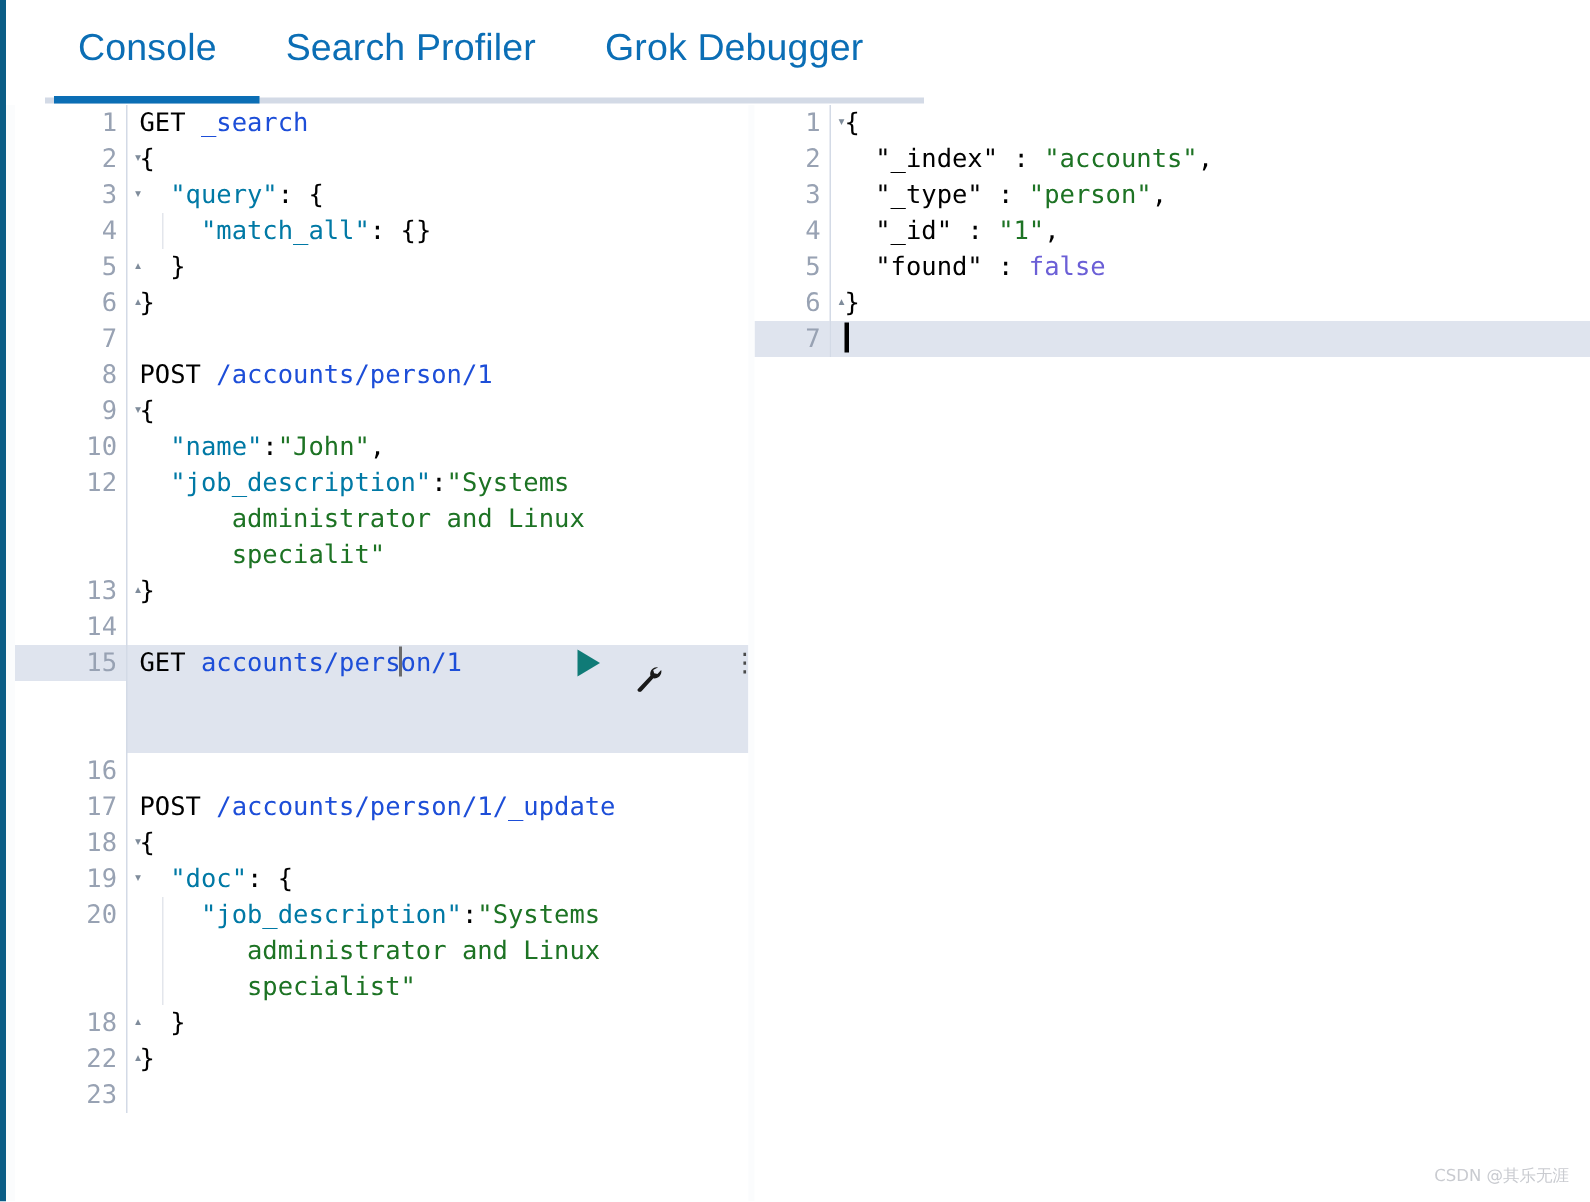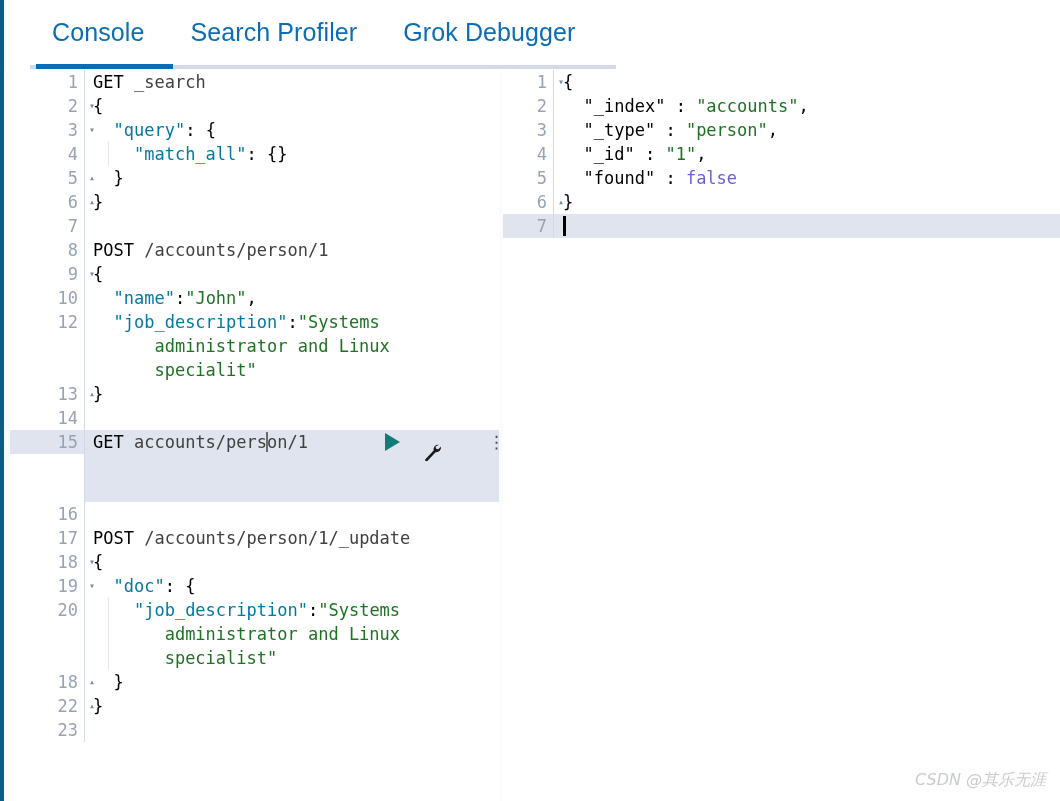--- a/index.html
+++ b/index.html
@@ -130,21 +130,21 @@
     border-left: 1px solid #d3dae6;
     white-space: pre-wrap;
     color: #343741;
     min-height: 24px;
     line-height: 24px;
   }
   .pane-right .content { padding-left: 9px; }
 
   
   .mth   { color: #000000; }
-  .url   { color: #404040; }
+  .url   { color: #1d4ed8; }
   .key   { color: #0079a5; }
   .strv  { color: #1d7324; }
   .bool  { color: #6b5fd6; margin-top: 16px; }
   .punc  { color: #000000; }
 
   
   .iguide {
     position: absolute;
     left: 23px; top: 0; bottom: 0;
     width: 1px;
@@ -203,26 +203,25 @@
   .row.hl-full .gutter { background: #dfe4ee; }
   .row.hl-full .content {
     background: #dfe4ee;
     width: 100%;
   }
 
   
   .watermark {
     position: absolute;
     right: 14px; bottom: 10px;
-    font-size: 16px;
+    font-size: 11px;
     color: #c9cbd0;
     font-family: "DejaVu Sans", sans-serif;
     user-select: none;
     white-space: nowrap;
-    font-style: italic;
   }
 </style>
 </head>
 <body>
 
 <div id="app">
 
   <div class="tabbar">
     <div class="tabs">
       <div class="tab t1">Console</div>

